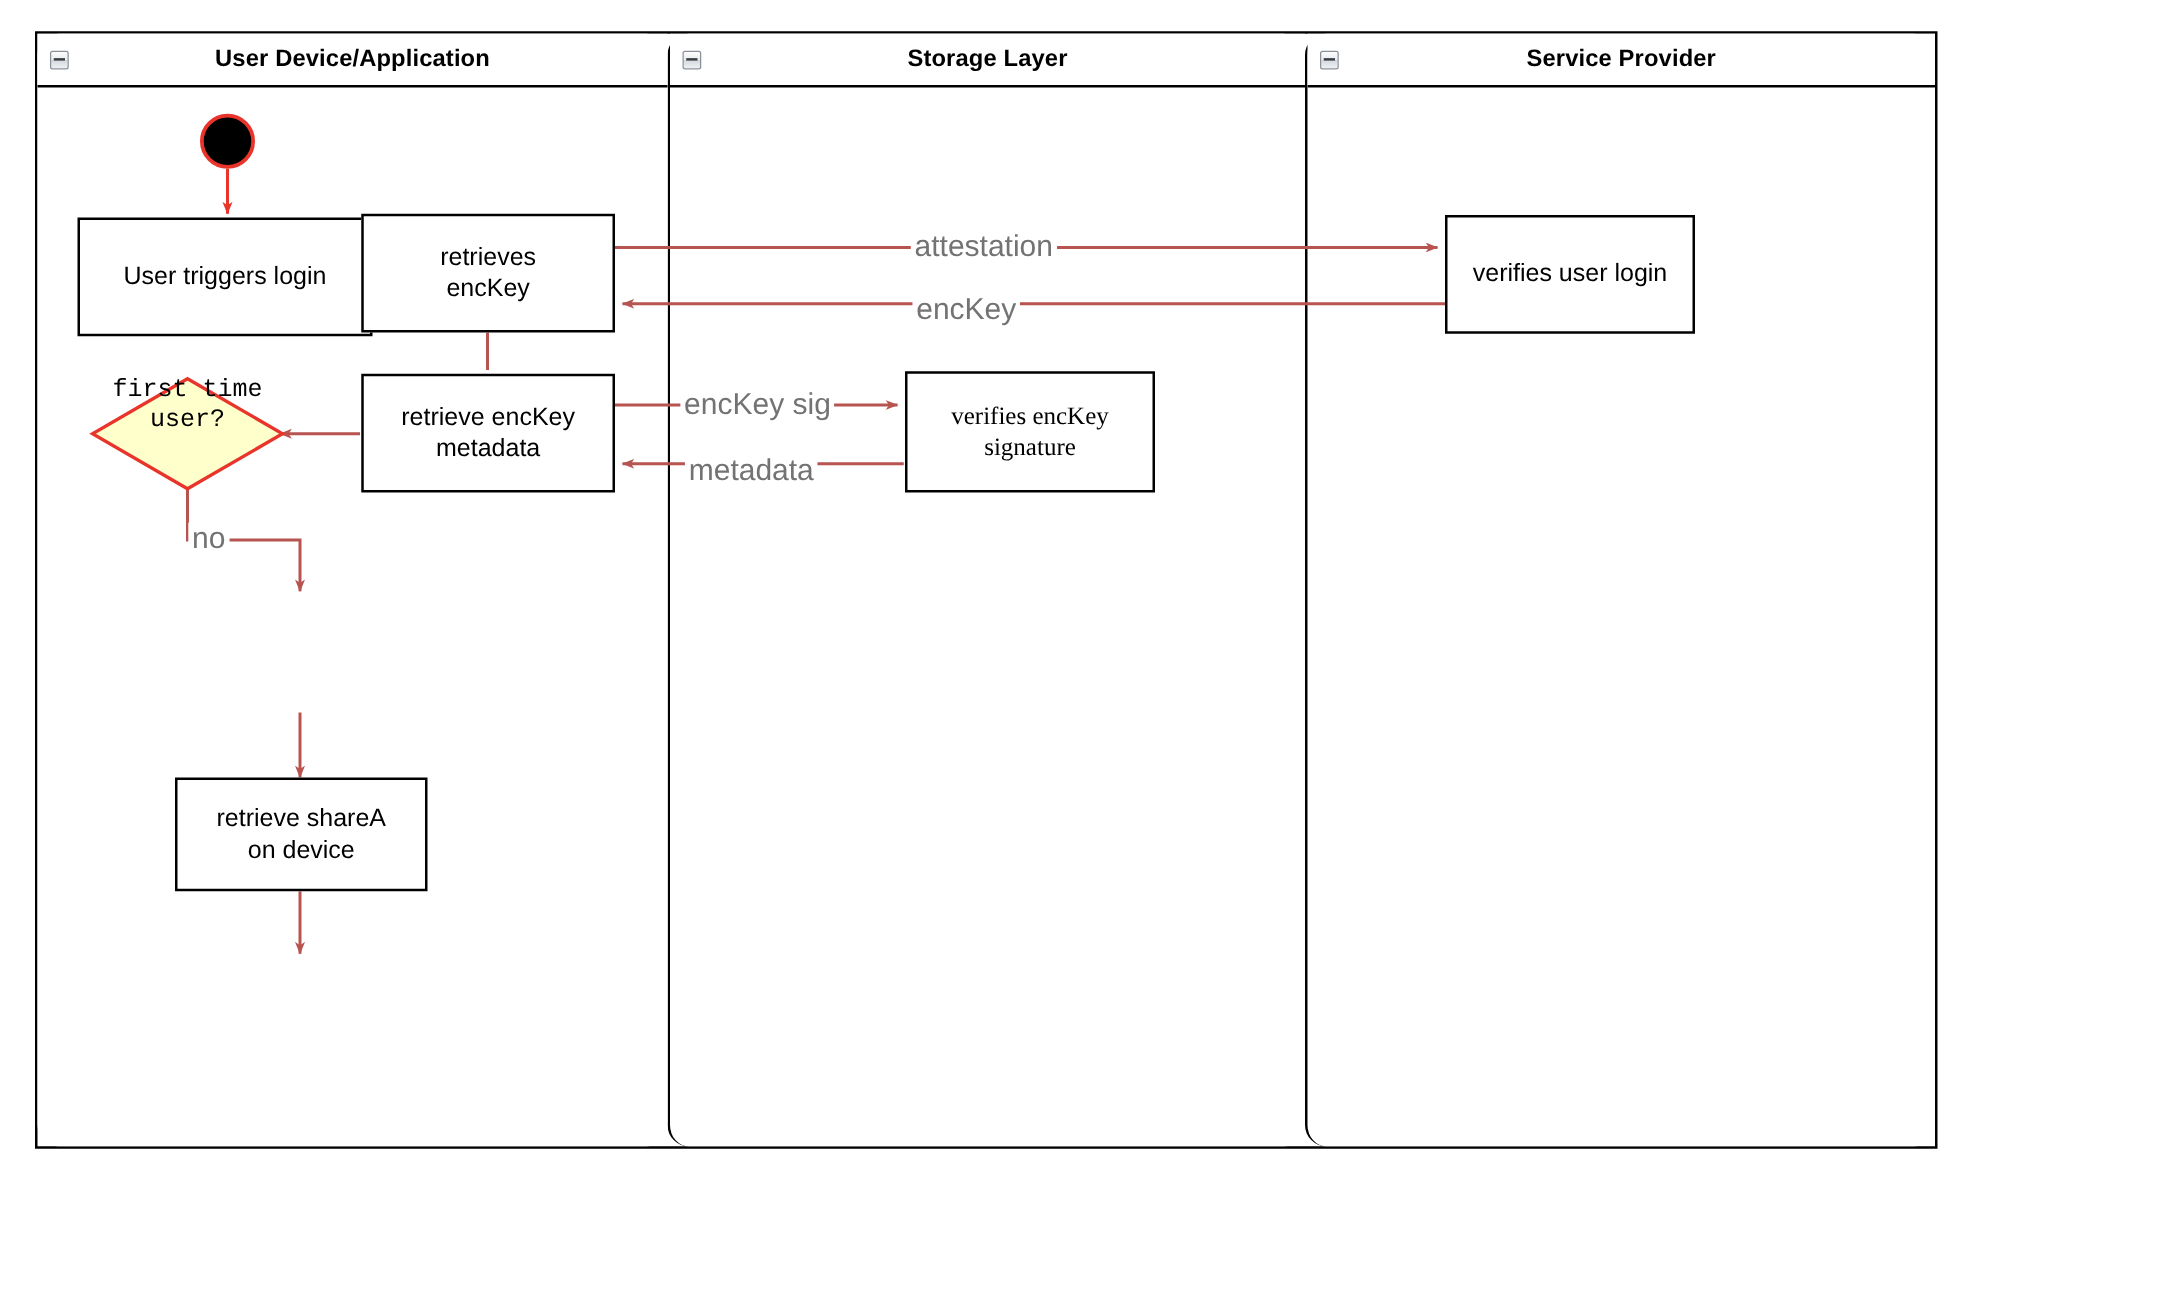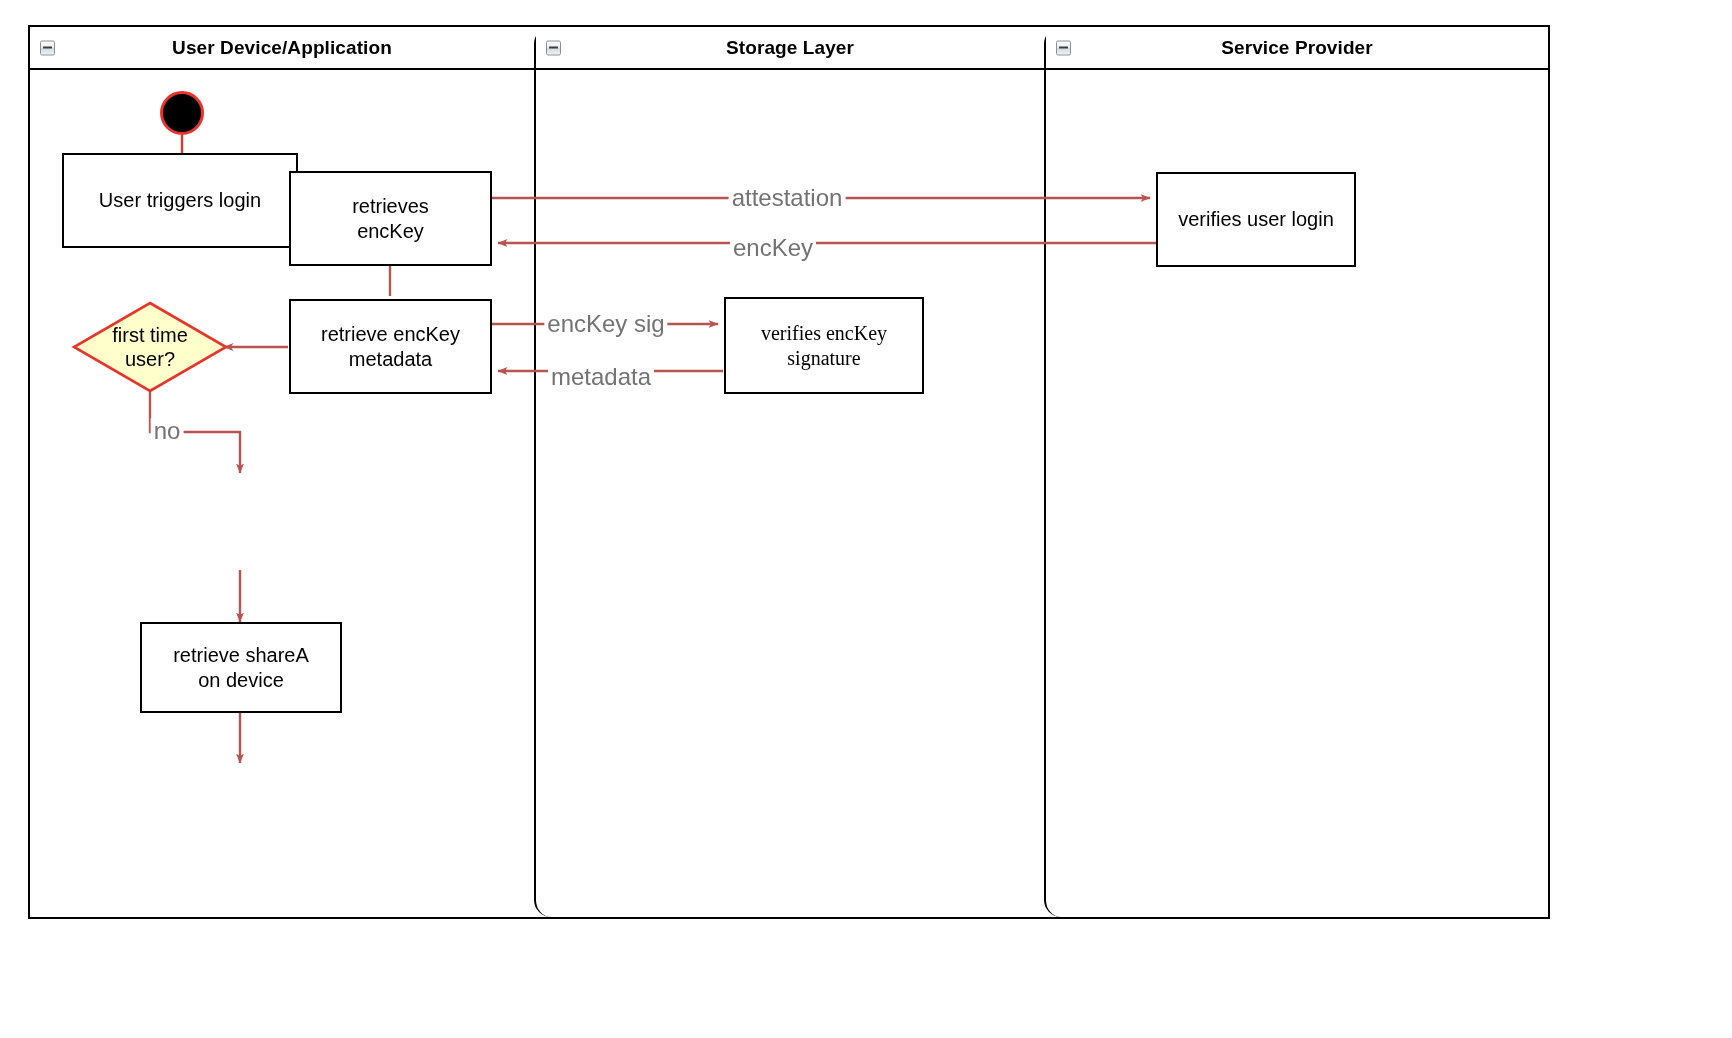--- a/index.html
+++ b/index.html
@@ -112,22 +112,23 @@
     height: 44px;
     border-radius: 50%;
     background: #000000;
     border: 3px solid #e8342b;
     box-sizing: border-box;
   }
 
   .diamond {
     position: absolute;
     display: flex;
-    align-items: center;
-    justify-content: center;
+    align-items: flex-start;
+    justify-content: center;
+    font-family: Liberation Mono, monospace;
   }
   .diamond svg {
     position: absolute;
     left: 0; top: 0;
     overflow: visible;
   }
   .diamond-label {
     position: relative;
     z-index: 2;
     font-size: 20px;
@@ -224,21 +225,21 @@
   </svg>
 
   <div class="edge-label" style="left:787px; top:198px;">attestation</div>
   <div class="edge-label" style="left:773px; top:248px;">encKey</div>
   <div class="edge-label" style="left:606px; top:324px;">encKey sig</div>
   <div class="edge-label" style="left:601px; top:377px;">metadata</div>
   <div class="edge-label" style="left:167px; top:431px;">no</div>
 
   <div class="start-node" style="left:160px; top:91px;"></div>
 
-  <div class="node" style="left:62px;  top:153px; width:236px; height:95px;">User triggers login</div>
+  <div class="node" style="left:62px;  top:174px; width:236px; height:95px;">User triggers login</div>
 
   <div class="node" style="left:289px; top:171px; width:203px; height:95px;">retrieves
 encKey</div>
 
   <div class="node" style="left:289px; top:299px; width:203px; height:95px;">retrieve encKey
 metadata</div>
 
   <div class="diamond" style="left:72px; top:301px; width:156px; height:92px;">
     <svg width="156" height="92" viewBox="0 0 156 92" xmlns="http://www.w3.org/2000/svg">
       <polygon points="78,2 154,46 78,90 2,46" fill="#ffffcc" stroke="#e8342b" stroke-width="2.6"></polygon>

